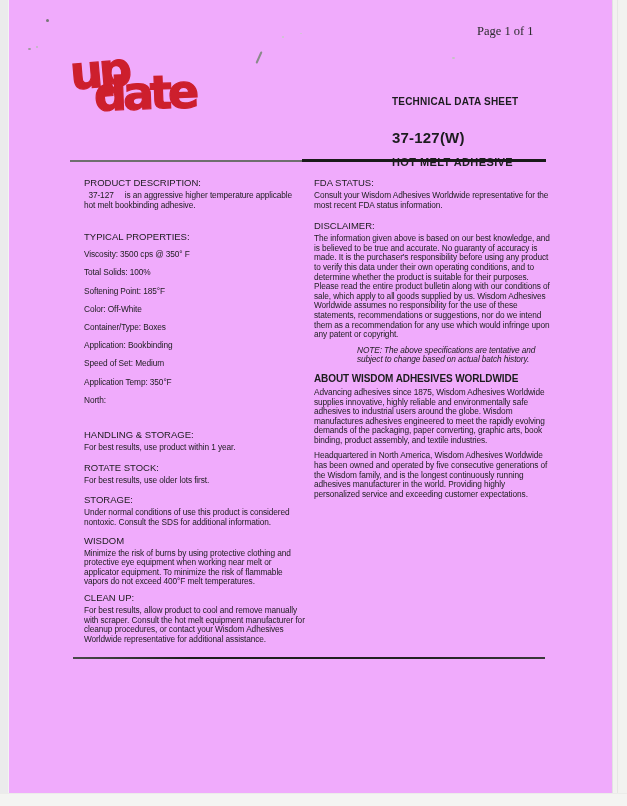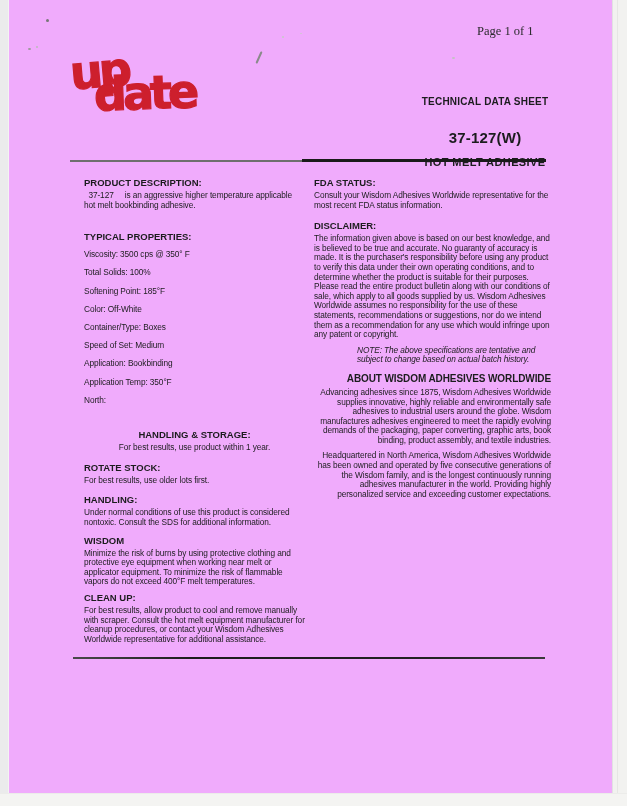--- a/index.html
+++ b/index.html
@@ -15,46 +15,46 @@
   .edge-right{position:absolute;left:612px;top:0;width:15px;height:806px;background:#f2f2f0;border-left:1px solid #e2e2e2;}
   .edge-right::after{content:"";position:absolute;left:4px;top:0;width:1px;height:100%;background:#e6e6e4;}
   .edge-bottom{position:absolute;left:0;top:793px;width:627px;height:13px;background:#f4f4f2;border-top:1px solid #ececea;}
 
   
   .page-number{position:absolute;left:477px;top:24px;font-family:"Liberation Serif",serif;font-size:12.5px;color:#2a2a2c;}
   .logo{position:absolute;left:64px;top:40px;width:160px;height:110px;color:var(--logo-color,#cd1f2d);}
   .logo span{position:absolute;font-family:"DejaVu Sans",sans-serif;font-weight:bold;line-height:1;letter-spacing:-4px;-webkit-text-stroke:1.2px currentColor;}
   .logo-up{left:6px;top:8px;font-size:46px;transform:rotate(-5deg);}
   .logo-date{left:30px;top:30px;font-size:46px;transform:rotate(-2deg);}
-  .header-right{position:absolute;left:400px;top:96px;width:170px;text-align:center;}
+  .header-right{position:absolute;left:392px;top:96px;width:170px;}
   .doc-type{font-size:10px;font-weight:bold;letter-spacing:.2px;}
   .product-code{font-size:15px;font-weight:bold;margin-top:22px;letter-spacing:.2px;}
   .product-category{font-size:11px;font-weight:bold;margin-top:10px;letter-spacing:.4px;}
 
   
   .rule{position:absolute;}
   .rule-top-left{left:70px;top:160px;width:245px;height:2px;background:#6e6e6e;}
   .rule-top-right{left:302px;top:159px;width:244px;height:3px;background:#1a1a1a;}
   .rule-bottom{left:73px;top:657px;width:472px;height:2px;background:linear-gradient(to right,#4a4a4a,#1c1c1c 25%,#222 75%,#3a3a3a);}
 
   
   .col{position:absolute;top:177px;font-size:8.3px;line-height:9.6px;letter-spacing:-0.1px;}
   .col-left{left:84px;width:221px;}
   .col-right{left:314px;width:237px;}
-  .sec-h{font-size:9.5px;line-height:11px;font-weight:bold;letter-spacing:0;margin:0 0 3px 0;}
+  .sec-h{font-size:9.5px;line-height:11px;font-weight:normal;letter-spacing:0;margin:0 0 3px 0;}
   .sec{margin-top:9px;}
   .body{margin:0;}
   .pre{white-space:pre-wrap;}
   .prop{margin:0 0 8.6px 0;}
   .mt-props{margin-top:21px;}
-  .mt-handling{margin-top:24px;text-align:center;}
+  .mt-handling{margin-top:24px;}
   .mt-disclaimer{margin-top:10px;}
   .note{margin-top:6px;font-style:italic;margin-left:43px;}
   .about-h{font-size:10px;line-height:12px;font-weight:bold;margin:0 0 3px 0;}
-  .mt-about{margin-top:8px;text-align:right;}
+  .mt-about{margin-top:8px;}
   .para2{margin-top:6px;}
   .mt-safety{margin-top:7px;}
   .mt-clean{margin-top:5px;}
 
   
   .slash-mark{position:absolute;left:258px;top:51px;width:2px;height:13px;background:#8a8a8a;transform:rotate(24deg);border-radius:1px;}
   .speck{position:absolute;background:#9a9a9a;border-radius:50%;}
   .speck1{left:46px;top:19px;width:3px;height:3px;background:#777;}
   .speck2{left:28px;top:48px;width:3px;height:2px;}
   .speck3{left:36px;top:46px;width:2px;height:2px;background:#bbb;}
@@ -102,39 +102,39 @@
     </div>
 
     <div class="mt-props">
       <p class="sec-h">TYPICAL PROPERTIES:</p>
       <div style="margin-top:8px;">
         <p class="prop">Viscosity: 3500 cps @ 350° F</p>
         <p class="prop">Total Solids: 100%</p>
         <p class="prop">Softening Point: 185°F</p>
         <p class="prop">Color: Off-White</p>
         <p class="prop">Container/Type: Boxes</p>
+        <p class="prop">Application: Bookbinding</p>
         <p class="prop">Speed of Set: Medium</p>
-        <p class="prop">Application: Bookbinding</p>
         <p class="prop">Application Temp: 350°F</p>
         <p class="prop">North:</p>
       </div>
     </div>
 
     <div class="sec mt-handling">
       <p class="sec-h">HANDLING &amp; STORAGE:</p>
       <p class="body">For best results, use product within 1 year.</p>
     </div>
 
     <div class="sec">
       <p class="sec-h">ROTATE STOCK:</p>
       <p class="body">For best results, use older lots first.</p>
     </div>
 
     <div class="sec">
-      <p class="sec-h">HANDLING:</p>
+      <p class="sec-h">STORAGE:</p>
       <p class="body">Under normal conditions of use this product is considered nontoxic. Consult the SDS for additional information.</p>
     </div>
 
     <div class="sec mt-safety">
       <p class="sec-h">WISDOM</p>
       <p class="body">Minimize the risk of burns by using protective clothing and protective eye equipment when working near melt or applicator equipment. To minimize the risk of flammable vapors do not exceed 400°F melt temperatures.</p>
     </div>
 
     <div class="sec mt-clean">
       <p class="sec-h">CLEAN UP:</p>

